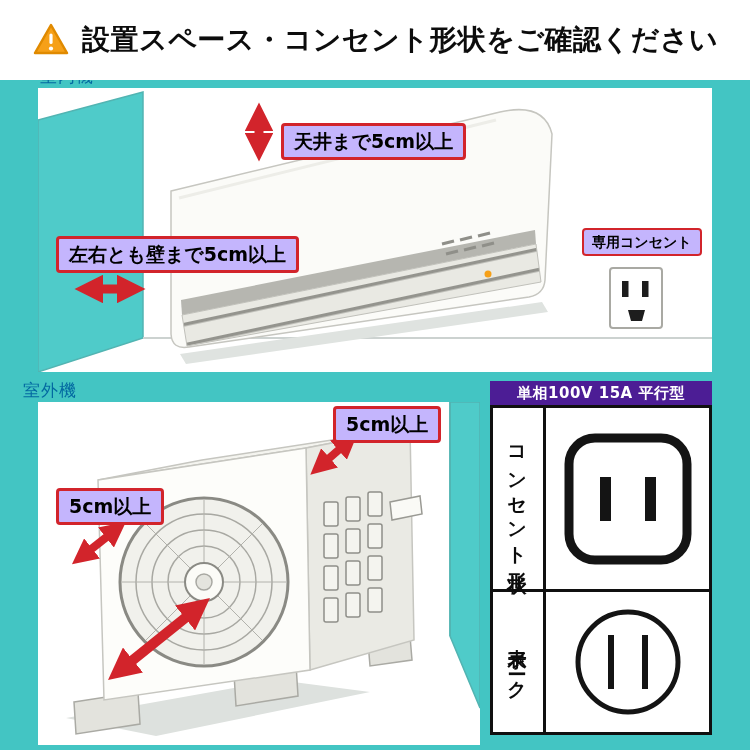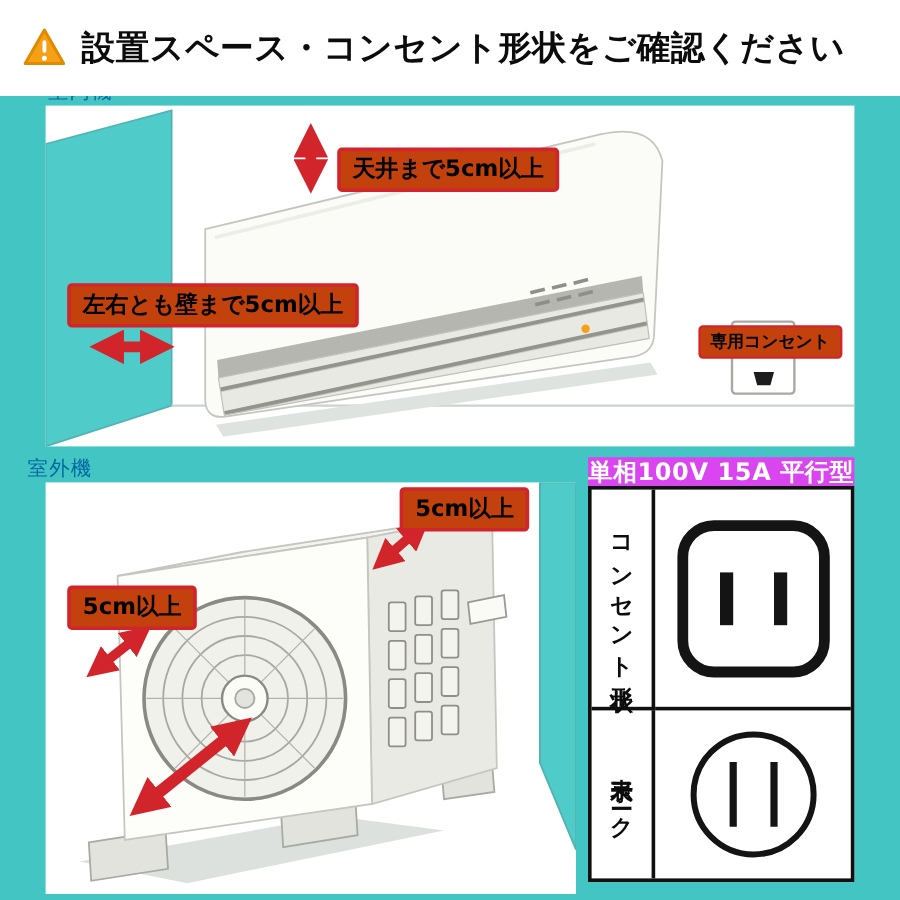--- a/index.html
+++ b/index.html
@@ -4,50 +4,50 @@
 <style>
   * { margin:0; padding:0; box-sizing:border-box; }
   html,body { background:#ffffff; }
   .page {
     position:relative; width:750px; height:750px; overflow:hidden;
     font-family:"DejaVu Sans","Liberation Sans",sans-serif; background:#fff;
   }
   
   .header {
     position:absolute; top:0; left:0; width:750px; height:80px; background:#fff;
-    display:flex; align-items:center; gap:13px; padding-left:19px; z-index:10;
+    display:flex; align-items:center; gap:13px; padding-left:33px; z-index:10;
   }
   .header h1 { font-size:28px; font-weight:bold; color:#0c0c0c; white-space:nowrap; letter-spacing:.5px; }
   .warn { width:36px; height:34px; display:inline-flex; }
   
   .teal { position:absolute; top:62px; left:0; width:750px; height:688px; background:#43c5c3; z-index:0; }
   .sec-label { position:absolute; color:#0369a1; font-size:17px; font-weight:500; z-index:4; letter-spacing:1px; }
   #lbl-indoor  { left:40px; top:65px; }
   #lbl-outdoor { left:23px; top:379px; }
   .panel { position:absolute; background:#ffffff; z-index:1; }
   #panel-indoor  { left:38px; top:88px;  width:674px; height:284px; }
   #panel-outdoor { left:38px; top:402px; width:442px; height:343px; }
   .panel svg { display:block; width:100%; height:100%; }
   
   .callout {
-    position:absolute; z-index:6; background:#c2410c; border:3px solid #d2242b; border-radius:4px;
+    position:absolute; z-index:6; background:#c4b5fd; border:3px solid #d2242b; border-radius:4px;
     color:#000; font-weight:bold; font-size:19px; line-height:1; padding:6px 10px; white-space:nowrap;
   }
   #c-ceiling   { left:281px; top:123px; }
   #c-side      { left:56px;  top:236px; }
-  #c-outlet    { left:582px; top:228px; font-size:14px; border-width:2px; padding:5px 8px;margin-top:43px; }
+  #c-outlet    { left:582px; top:228px; font-size:14px; border-width:2px; padding:5px 8px; }
   #c-out-top   { left:333px; top:406px; }
   #c-out-left  { left:56px;  top:488px; }
   #c-out-front { left:158px; top:656px; }
   
   .arrows { position:absolute; inset:0; width:750px; height:750px; z-index:5; pointer-events:none; }
   
   .spec-header {
-    position:absolute; left:490px; top:381px; width:222px; height:24px; background:#d946ef;
-    color:#fff; font-size:20px; font-weight:bold; display:flex; align-items:center; justify-content:center;
+    position:absolute; left:490px; top:381px; width:222px; height:24px; background:#4c1d95;
+    color:#fff; font-size:15px; font-weight:bold; display:flex; align-items:center; justify-content:center;
     z-index:4; white-space:nowrap; letter-spacing:.5px;
   }
   .spec-table {
     position:absolute; left:490px; top:405px; width:222px; height:330px; background:#fff;
     border:3px solid #101010; z-index:4;
     display:grid; grid-template-columns:53px 1fr; grid-template-rows:184px 1fr;
   }
   .spec-cell { display:flex; align-items:center; justify-content:center; }
   .spec-label { border-right:3px solid #101010; }
   .row1 { border-bottom:3px solid #101010; }

